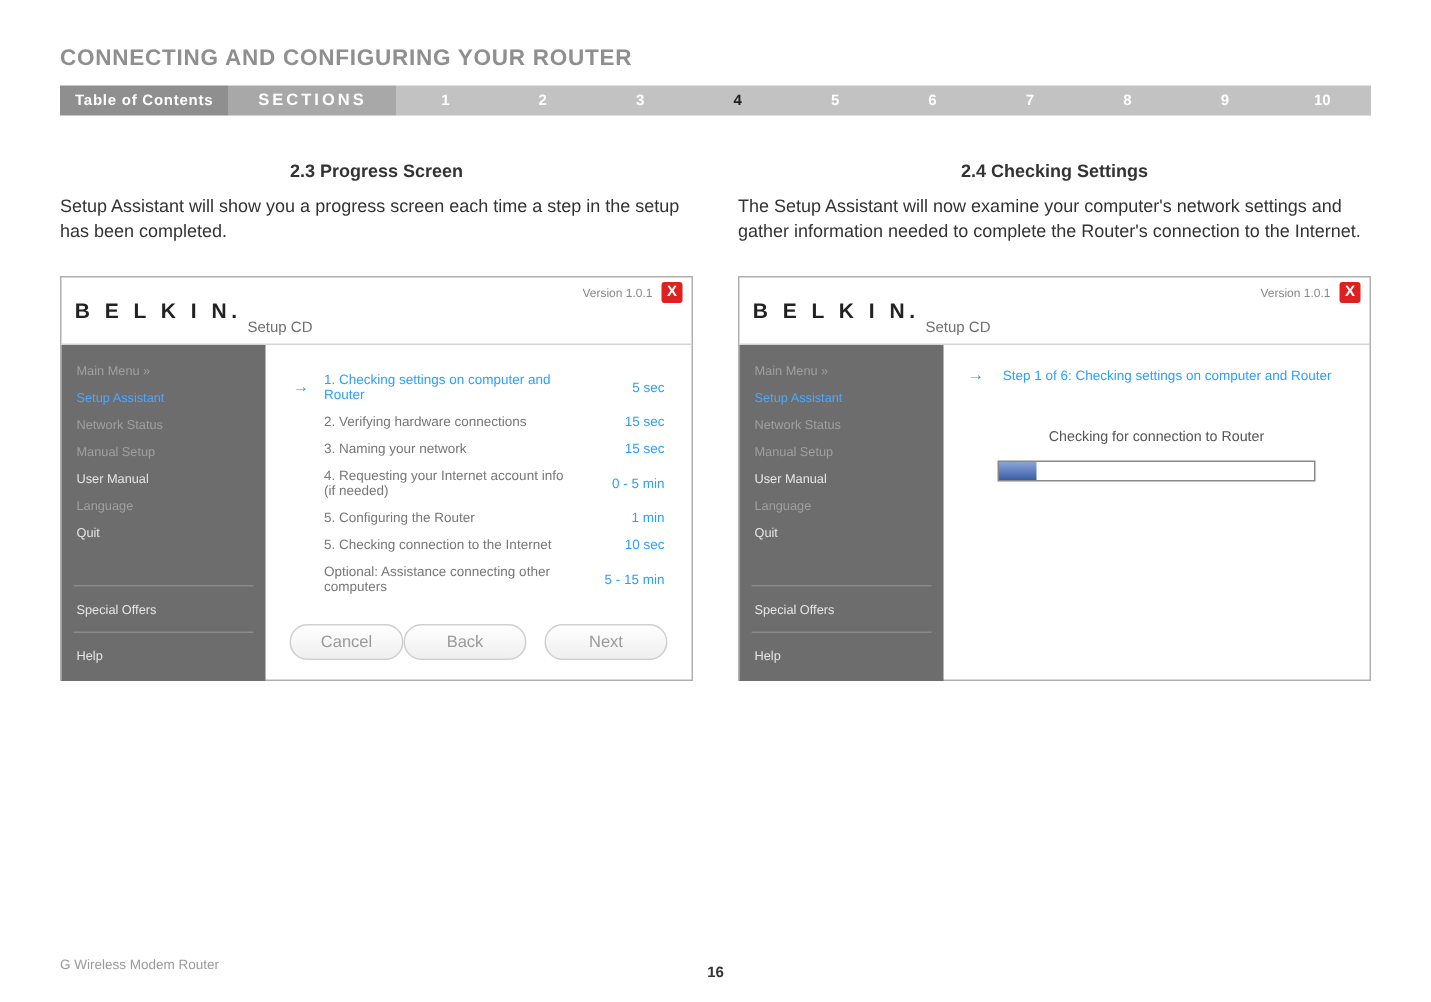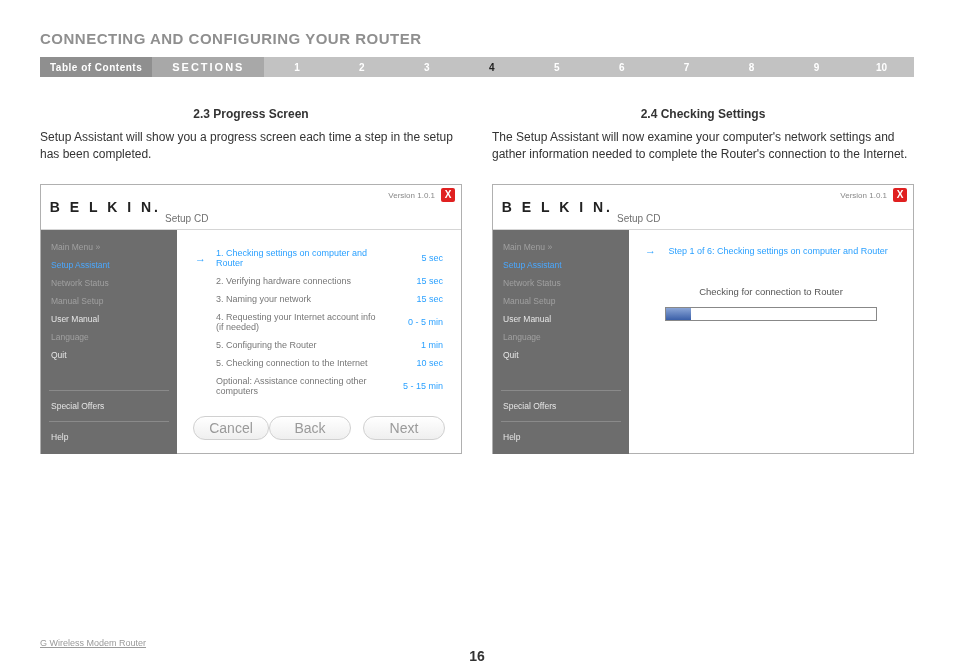--- a/index.html
+++ b/index.html
@@ -83,45 +83,45 @@
   table.steps td.t{color:#2aa0ff;text-align:right;white-space:nowrap;width:60px;}
   table.steps tr.first td.n{color:#2aa0ff;}
   .optional-row td{padding-top:24px;}
   .btnrow{
     position:absolute;bottom:14px;left:16px;right:16px;
     display:flex;justify-content:space-between;
   }
   .btn{
     width:80px;height:22px;border:1px solid #d0d0d0;border-radius:12px;
     background:linear-gradient(#fff,#efefef);
-    font-size:14px;color:#9a9a9a;display:flex;align-items:center;justify-content:center;
+    font-size:11px;color:#9a9a9a;display:flex;align-items:center;justify-content:center;
   }
   .btnpair{display:flex;gap:12px;}
   
   .step-line{color:#2aa0ff;font-size:9px;margin-left:4px;}
   .checking-line{
     text-align:center;color:#555;font-size:9.5px;margin-top:30px;
   }
   .progress{
     width:210px;height:12px;background:#fff;border:1px solid #888;
     margin:10px auto 0 auto;position:relative;
   }
   .progress-fill{
     position:absolute;left:0;top:0;bottom:0;width:12%;
     background:linear-gradient(#8aa5d6,#3a5fa8);
   }
   
   .footer{
     position:absolute;bottom:0;left:0;right:0;
-    display:flex;justify-content:space-between;
-    font-size:9px;color:#9a9a9a;text-decoration:underline;
+    display:flex;align-items:center;justify-content:space-between;
+    font-size:9px;color:#9a9a9a;
   }
   .page-num{
     position:absolute;left:50%;transform:translateX(-50%);
-    font-weight:bold;color:#333;font-size:14px;margin-top:10px;
+    font-weight:bold;color:#333;font-size:10px;margin-top:10px;
   }
 </style>
 </head>
 <body>
 
 <div class="page">
 
   <h1 class="page-title">CONNECTING AND CONFIGURING YOUR ROUTER</h1>
 
   <div class="navbar">

